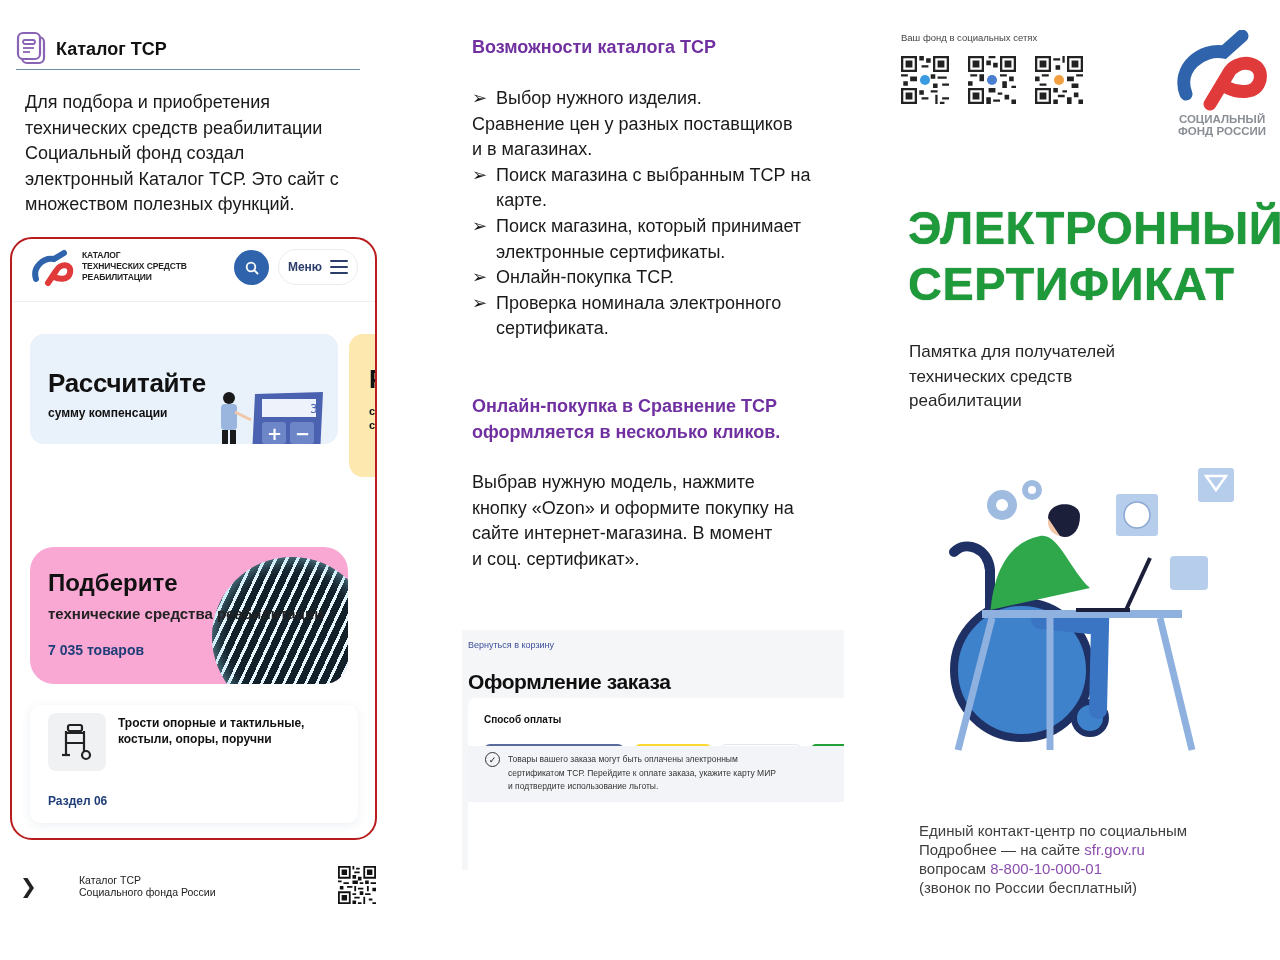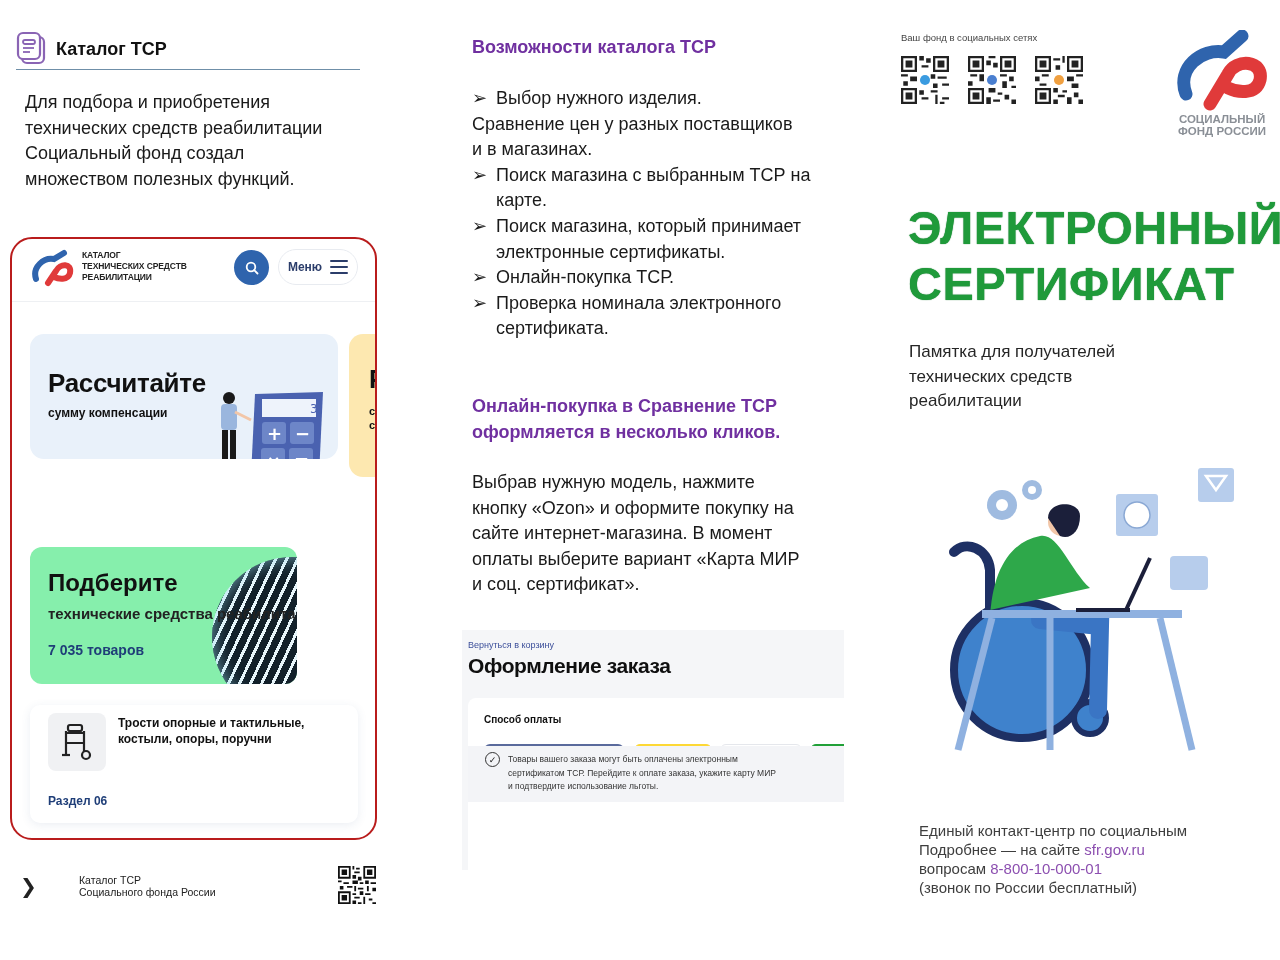--- a/index.html
+++ b/index.html
@@ -17,28 +17,28 @@
   .phone { left: 10px; top: 237px; width: 367px; height: 603px; border: 2px solid #b91c1c; border-radius: 22px; background: #fff; overflow: hidden; }
   .phone-header { position: absolute; left: 0; top: 0; width: 100%; height: 62px; }
   .sfr-logo-small { position: absolute; left: 18px; top: 10px; width: 46px; height: 40px; }
   .catalog-name { position: absolute; left: 70px; top: 11px; font-size: 8.5px; font-weight: bold; line-height: 11px; color: #222; letter-spacing: -0.1px; text-transform: uppercase; }
   .search-btn { position: absolute; left: 222px; top: 11px; width: 35px; height: 35px; border-radius: 50%; background: #2f64ad; display: flex; align-items: center; justify-content: center; }
   .menu-btn { position: absolute; left: 266px; top: 10px; width: 80px; height: 36px; border-radius: 18px; border: 1px solid #e8ebf0; background: #fff; display: flex; align-items: center; justify-content: center; gap: 8px; font-size: 12px; font-weight: bold; color: #2b3d6a; }
   .burger { width: 18px; display: flex; flex-direction: column; gap: 4px; }
   .burger span { display: block; height: 2px; background: #2b3d6a; border-radius: 1px; }
   .phone-divider { position: absolute; left: 0; top: 62px; width: 100%; height: 1px; background: #eef0f3; }
 
-  .card-calc { position: absolute; left: 18px; top: 95px; width: 308px; height: 125px; border-radius: 14px; background: #e9f1fa; overflow: hidden; padding-left: 28px; }
+  .card-calc { position: absolute; left: 18px; top: 95px; width: 308px; height: 110px; border-radius: 14px; background: #e9f1fa; overflow: hidden; padding-left: 28px; }
   .card-calc .h { position: absolute; left: 18px; top: 34px; font-size: 26px; font-weight: bold; color: #111; letter-spacing: -0.3px; }
   .card-calc .s { position: absolute; left: 18px; top: 72px; font-size: 12px; font-weight: bold; color: #111; }
   .card-yellow { position: absolute; left: 337px; top: 95px; width: 60px; height: 143px; border-radius: 14px; background: #fde8b0; overflow: hidden; }
   .card-yellow .h { position: absolute; left: 20px; top: 30px; font-size: 26px; font-weight: bold; }
   .card-yellow .s { position: absolute; left: 20px; top: 70px; font-size: 11px; font-weight: bold; line-height: 14px; }
 
-  .card-pick { position: absolute; left: 18px; top: 308px; width: 267px; height: 137px; border-radius: 12px; background: #86efac; overflow: hidden; }
+  .card-pick { position: absolute; left: 18px; top: 308px; width: 318px; height: 137px; border-radius: 24px; background: #f9a8d4; overflow: hidden; }
   .card-pick .h { position: absolute; left: 18px; top: 22px; font-size: 24px; font-weight: bold; color: #111; }
   .card-pick .s { position: absolute; left: 18px; top: 58px; font-size: 15px; font-weight: bold; color: #222; white-space: nowrap; z-index: 2; }
   .card-pick .c { position: absolute; left: 18px; top: 95px; font-size: 14px; font-weight: bold; color: #1f3e78; }
   .sphere { position: absolute; left: 182px; top: 10px; width: 160px; height: 160px; border-radius: 50%;
      background: repeating-linear-gradient(115deg, #12202a 0 7px, #e8f6fb 7px 10px); box-shadow: inset 0 0 18px rgba(150,220,240,0.7); }
 
   .card-cat { position: absolute; left: 18px; top: 466px; width: 328px; height: 118px; border-radius: 10px; background: #fff; box-shadow: 0 2px 10px rgba(60,90,140,0.10); }
   .card-cat .icon-box { position: absolute; left: 18px; top: 8px; width: 58px; height: 58px; border-radius: 8px; background: #f0f1f3; display: flex; align-items: center; justify-content: center; }
   .card-cat .t { position: absolute; left: 88px; top: 10px; font-size: 12px; font-weight: bold; line-height: 16px; color: #111; }
   .card-cat .sec { position: absolute; left: 18px; top: 89px; font-size: 12px; font-weight: bold; color: #1f3e78; }
@@ -51,21 +51,21 @@
   
   .c2 { left: 472px; width: 360px; font-size: 18px; line-height: 25.6px; color: #1a1a1a; }
   .purple-h { color: #7030a0; font-weight: bold; }
   .blist { list-style: none; }
   .blist li { position: relative; padding-left: 24px; }
   .blist li .arr { position: absolute; left: 0; top: 0; }
   .blist li.noind { padding-left: 0; }
 
   .order { left: 462px; top: 630px; width: 382px; height: 240px; background: #f5f6f8; overflow: hidden; }
   .order .back { position: absolute; left: 6px; top: 10px; font-size: 9px; color: #3c4f9a; }
-  .order .oh { position: absolute; left: 6px; top: 24px; font-size: 21px; font-weight: bold; color: #0f0f0f; letter-spacing: -0.4px; }
+  .order .oh { position: absolute; left: 6px; top: 40px; font-size: 21px; font-weight: bold; color: #0f0f0f; letter-spacing: -0.4px; }
   .order .panel { position: absolute; left: 6px; top: 68px; width: 380px; height: 172px; background: #fff; border-radius: 8px 0 0 0; }
   .order .pm-title { position: absolute; left: 16px; top: 16px; font-size: 10px; font-weight: bold; color: #111; }
   .pay { position: absolute; top: 46px; height: 56px; border-radius: 6px; border: 1px solid #e5e7ec; background: #fff; display: flex; flex-direction: column; align-items: center; justify-content: center; font-size: 8.5px; color: #222; }
   .pay.sel { border: 2px solid #5a6a9c; }
   .pay.ozon { background: #fdd835; border-color: #fdd835; color: #222; }
   .pay.sber { background: #21a038; border-color: #21a038; color: #e8ffe8; align-items: flex-start; padding-left: 6px; }
   .info { position: absolute; left: 6px; top: 116px; width: 380px; height: 56px; background: #f3f4f7; }
   .info .chk { position: absolute; left: 17px; top: 6px; width: 15px; height: 15px; border: 1.5px solid #333; border-radius: 50%; display: flex; align-items: center; justify-content: center; font-size: 9px; }
   .info .it { position: absolute; left: 40px; top: 7px; width: 320px; font-size: 8.5px; line-height: 13.5px; color: #333; }
 
@@ -93,20 +93,21 @@
       <line x1="7" y1="21" x2="14" y2="21" stroke="#8a64b4" stroke-width="1.8"></line>
     </svg>
   </span>
   <span class="title">Каталог ТСР</span>
 </div>
 
 <div class="abs intro">
   <div>Для подбора и приобретения</div>
   <div>технических средств реабилитации</div>
   <div>Социальный фонд создал</div>
+  <div>электронный Каталог ТСР. Это сайт с</div>
   <div>множеством полезных функций.</div>
 </div>
 
 <div class="abs phone">
   <div class="phone-header">
     <svg class="sfr-logo-small" viewBox="0 0 46 40">
       <path d="M6 30 C2 18 14 8 24 10 L34 4" fill="none" stroke="#2f64ad" stroke-width="6" stroke-linecap="round"></path>
       <path d="M18 34 L26 22 C30 14 42 14 40 24 C38 32 28 30 24 28" fill="none" stroke="#e03a3a" stroke-width="6" stroke-linecap="round"></path>
     </svg>
     <div class="catalog-name">
@@ -214,21 +215,20 @@
 
 <div class="abs c2 purple-h" style="top:394px;">
   <div>Онлайн-покупка в Сравнение ТСР</div>
   <div>оформляется в несколько кликов.</div>
 </div>
 
 <div class="abs c2" style="top:470px;">
   <div>Выбрав нужную модель, нажмите</div>
   <div>кнопку «Ozon» и оформите покупку на</div>
   <div>сайте интернет-магазина. В момент</div>
-  <div>оплаты выберите вариант «Карта МИР</div>
   <div>и соц. сертификат».</div>
 </div>
 
 <div class="abs order">
   <div class="back">Вернуться в корзину</div>
   <div class="oh">Оформление заказа</div>
   <div class="panel">
     <div class="pm-title">Способ оплаты</div>
 
     <div class="pay sel" style="left:16px;width:140px;">

